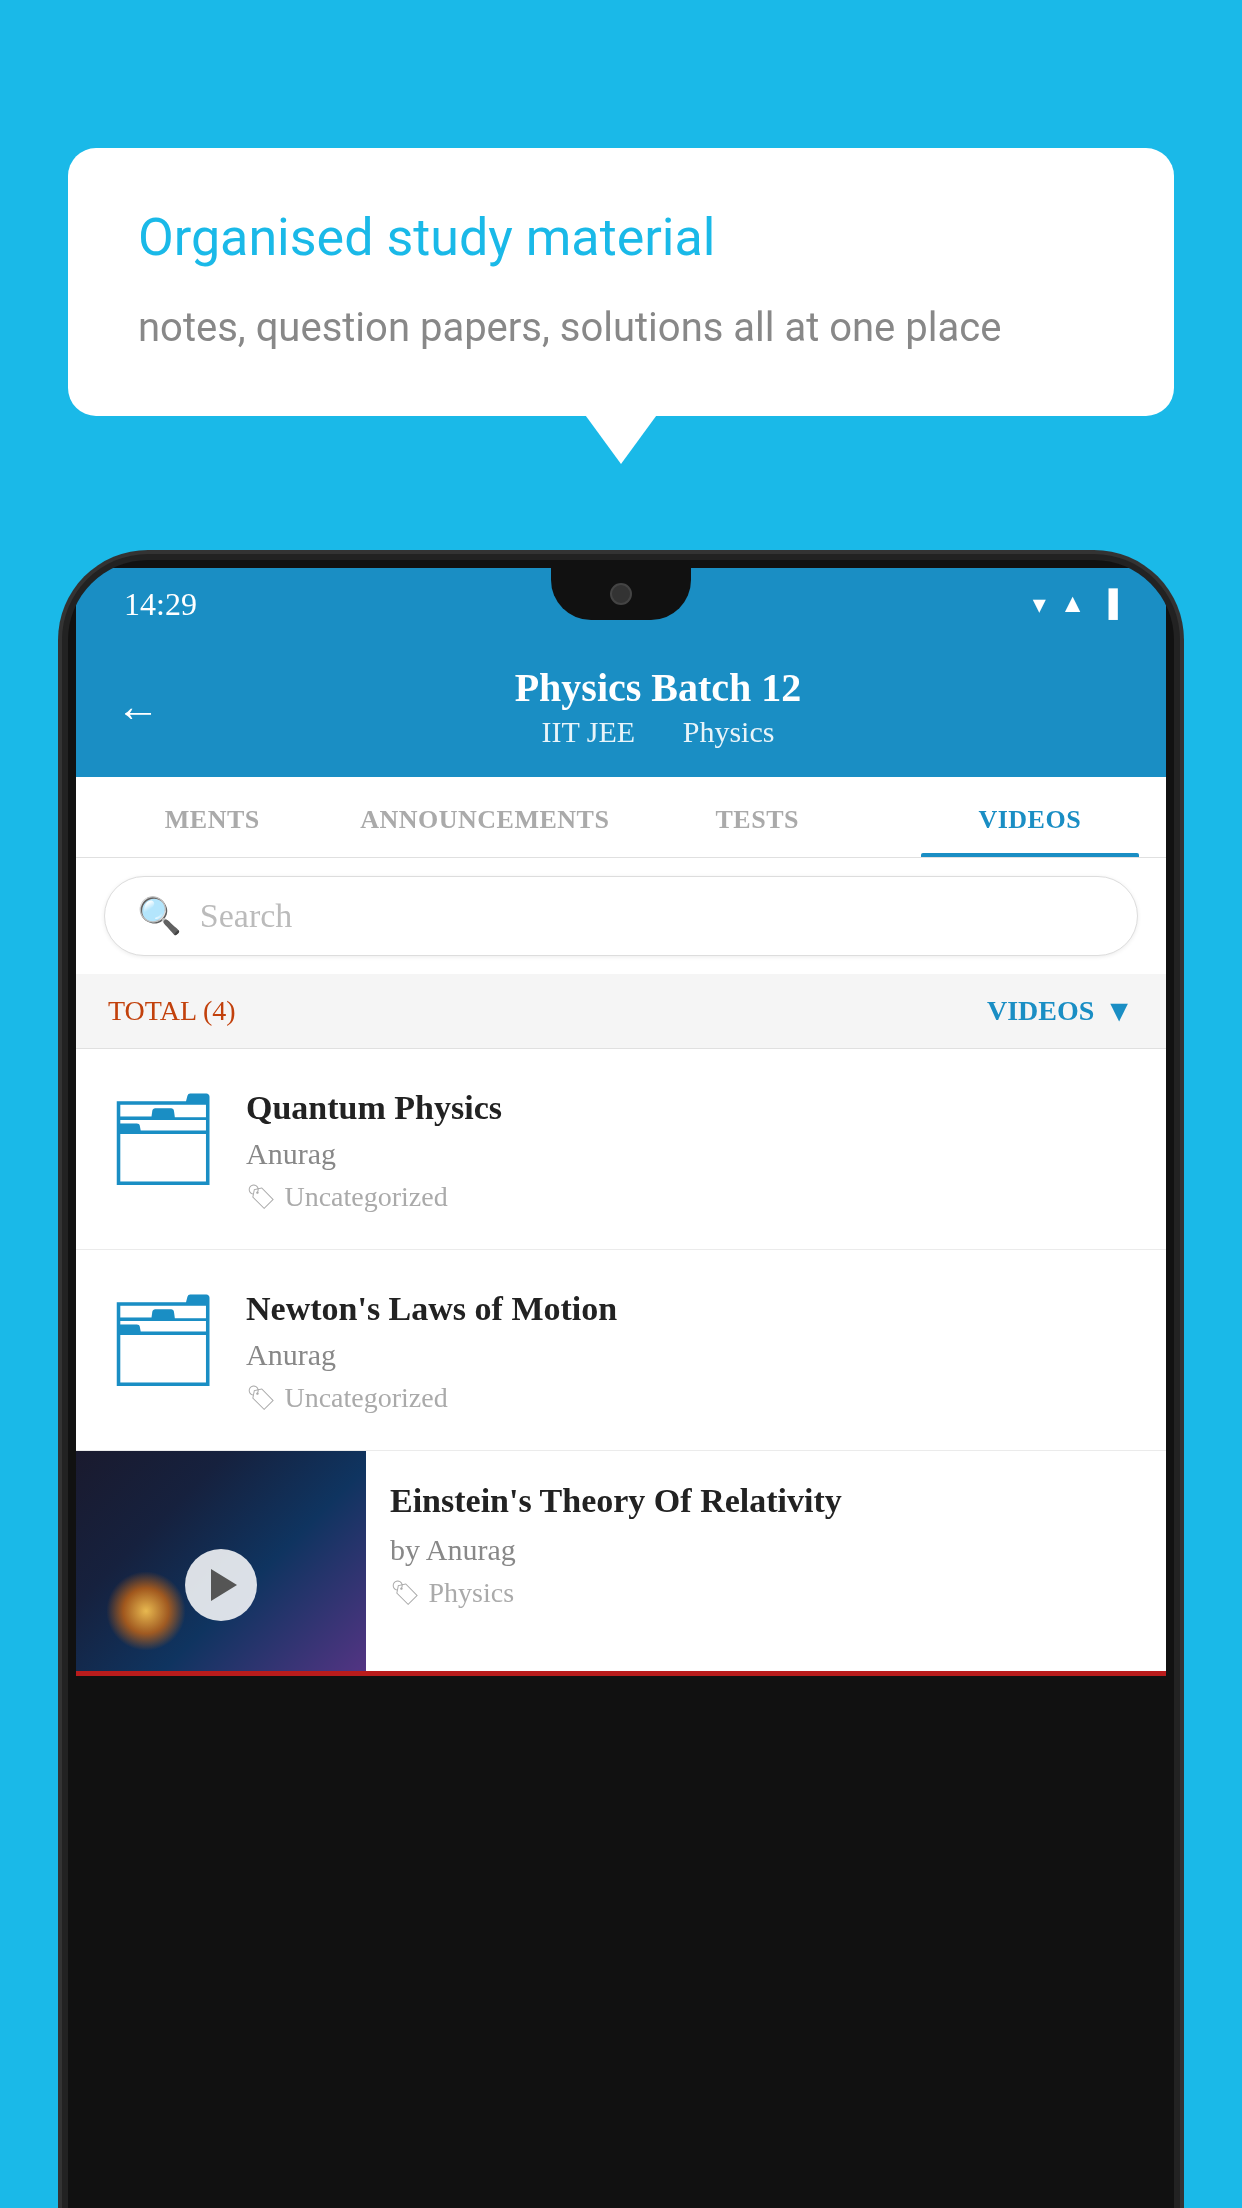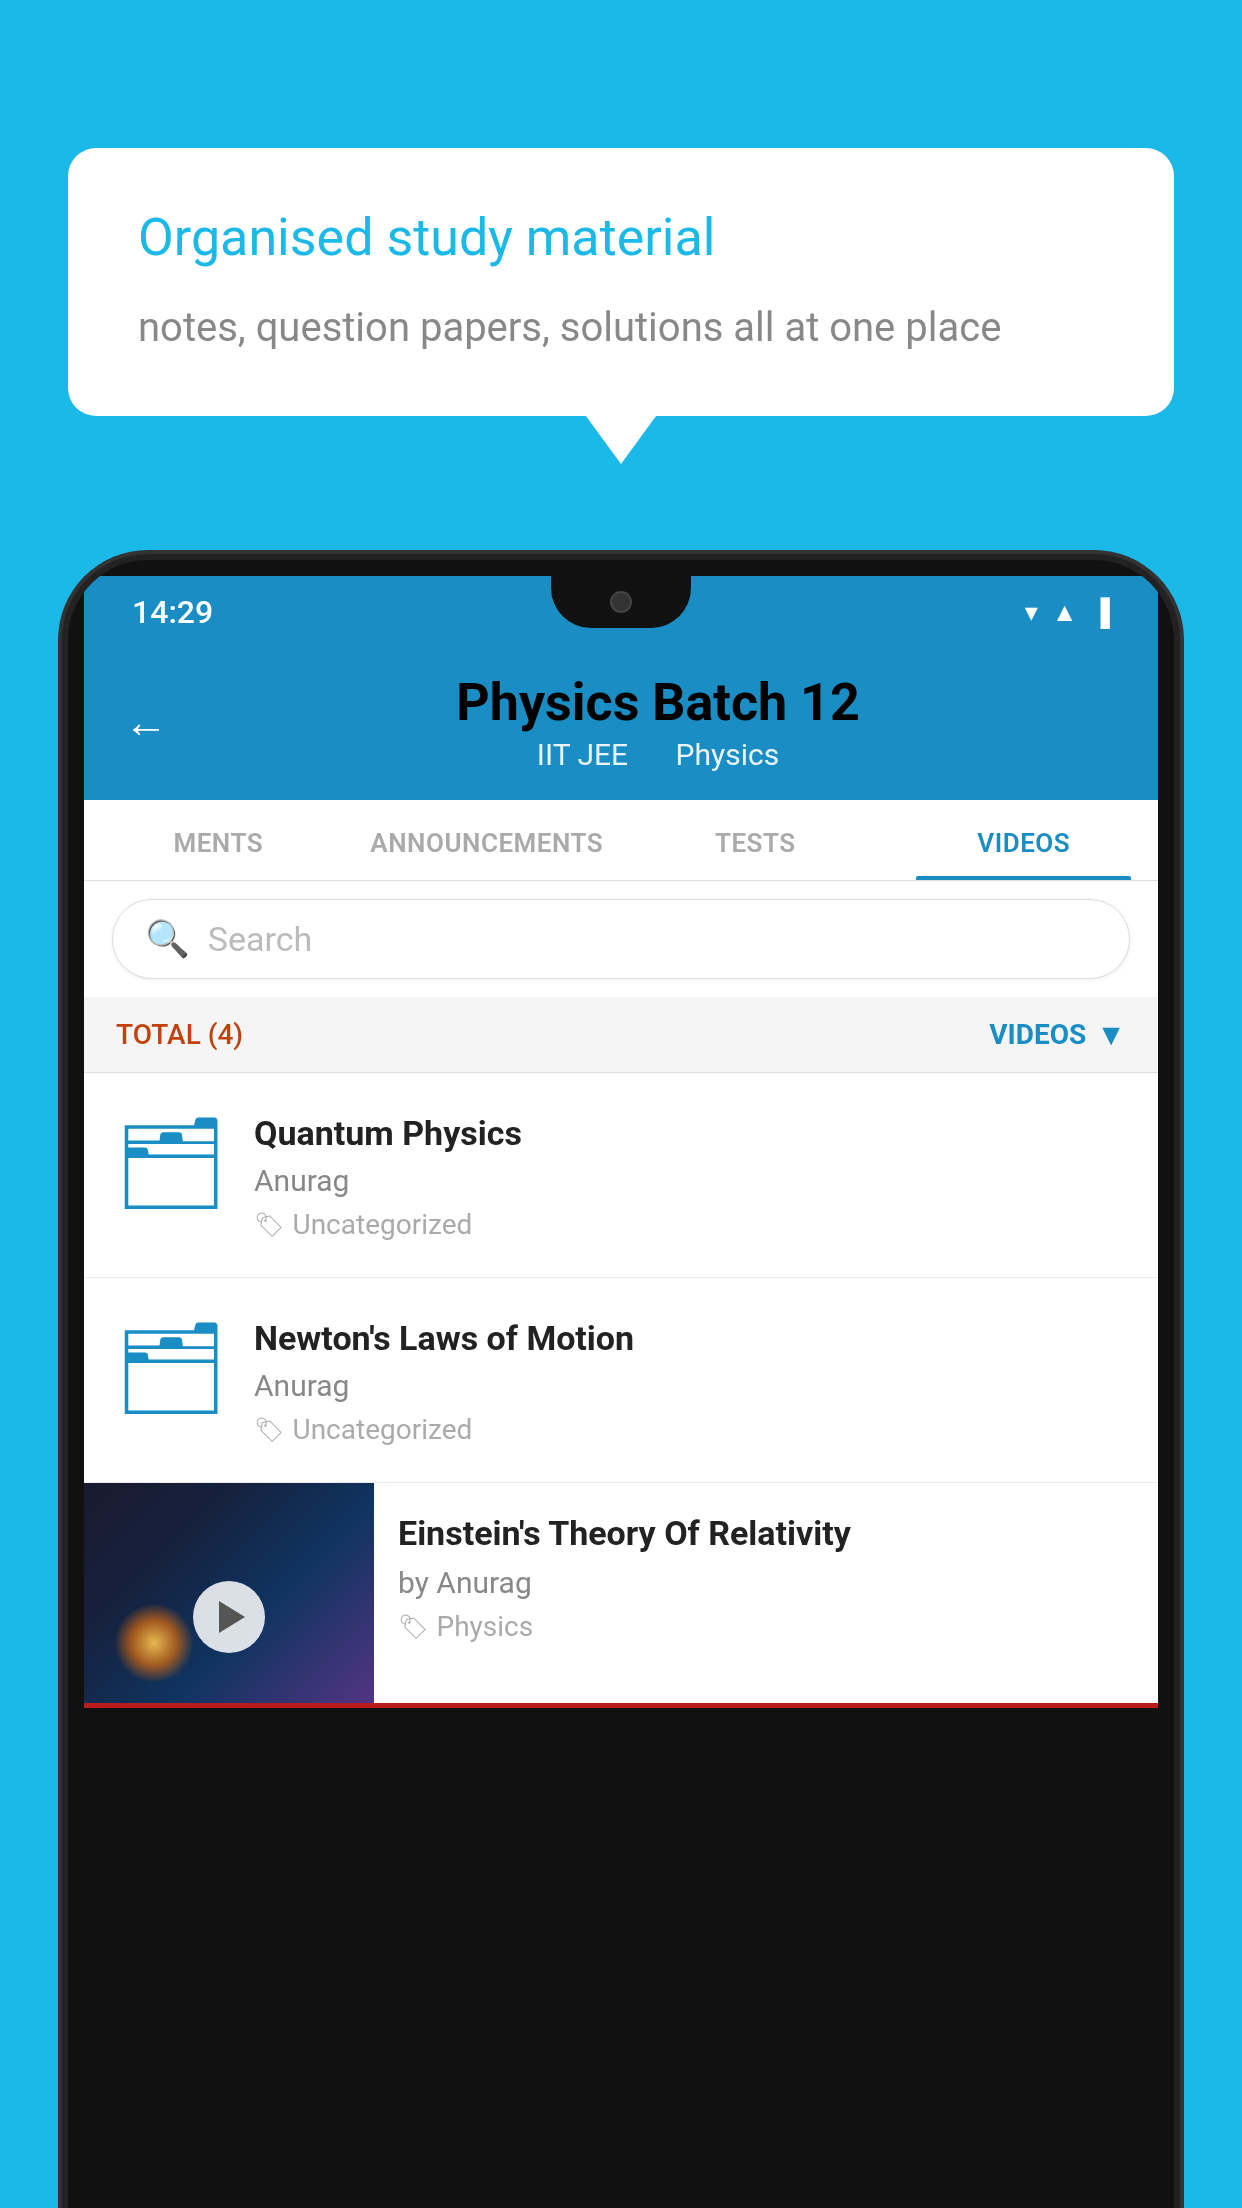--- a/index.html
+++ b/index.html
@@ -58,23 +58,24 @@
 
     
     .phone-frame {
       position: absolute;
       top: 560px;
       left: 68px;
       right: 68px;
       bottom: 0;
       background: #111;
       border-radius: 80px 80px 0 0;
-      padding: 16px;
+      padding: 8px;
       overflow: hidden;
       box-shadow: 0 0 0 6px #222, 0 0 0 10px #333;
+      font-family: Liberation Serif, serif;
     }
 
     
     .phone-status-bar {
       background: #1a8ec4;
       height: 72px;
       display: flex;
       align-items: center;
       justify-content: space-between;
       padding: 0 48px;
@@ -138,22 +139,22 @@
     }
 
     .header-info {
       display: flex;
       flex-direction: column;
       align-items: center;
       flex: 1;
     }
 
     .header-title {
-      color: #000000;
-      font-size: 52px;
+      color: #ffffff;
+      font-size: 40px;
       font-weight: 700;
     }
 
     .header-subtitle {
       color: rgba(255,255,255,0.9);
       font-size: 30px;
       margin-top: 4px;
     }
 
     .header-subtitle span {

